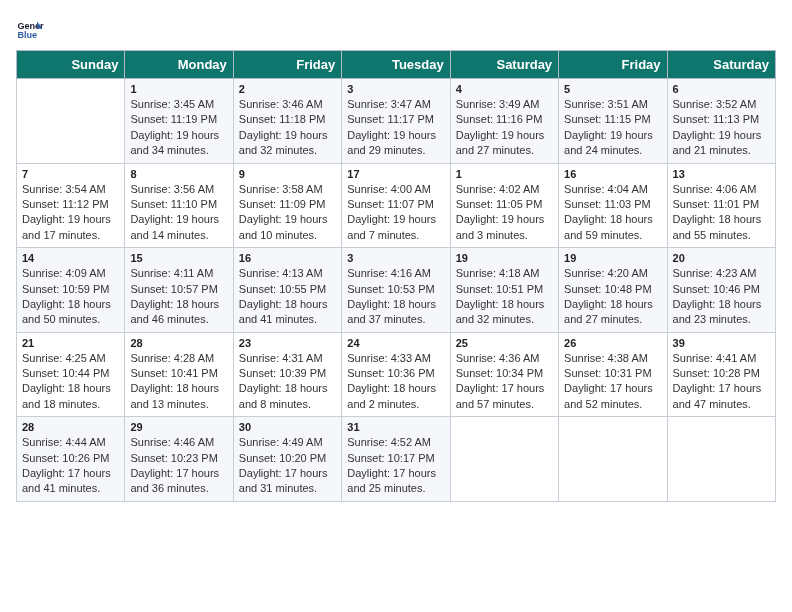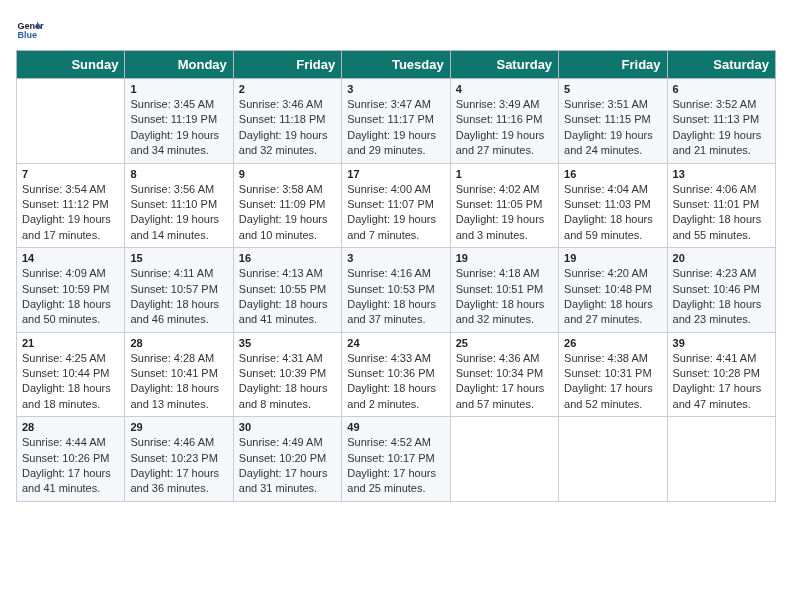--- a/index.html
+++ b/index.html
@@ -210,21 +210,21 @@
       <tr>
         <td>
           <span class="day-num">21</span>
           <div class="cell-text">Sunrise: 4:25 AM<br>Sunset: 10:44 PM<br>Daylight: 18 hours and 18 minutes.</div>
         </td>
         <td>
           <span class="day-num">28</span>
           <div class="cell-text">Sunrise: 4:28 AM<br>Sunset: 10:41 PM<br>Daylight: 18 hours and 13 minutes.</div>
         </td>
         <td>
-          <span class="day-num">35</span>
+          <span class="day-num">23</span>
           <div class="cell-text">Sunrise: 4:31 AM<br>Sunset: 10:39 PM<br>Daylight: 18 hours and 8 minutes.</div>
         </td>
         <td>
           <span class="day-num">24</span>
           <div class="cell-text">Sunrise: 4:33 AM<br>Sunset: 10:36 PM<br>Daylight: 18 hours and 2 minutes.</div>
         </td>
         <td>
           <span class="day-num">25</span>
           <div class="cell-text">Sunrise: 4:36 AM<br>Sunset: 10:34 PM<br>Daylight: 17 hours and 57 minutes.</div>
         </td>
@@ -244,21 +244,21 @@
         </td>
         <td>
           <span class="day-num">29</span>
           <div class="cell-text">Sunrise: 4:46 AM<br>Sunset: 10:23 PM<br>Daylight: 17 hours and 36 minutes.</div>
         </td>
         <td>
           <span class="day-num">30</span>
           <div class="cell-text">Sunrise: 4:49 AM<br>Sunset: 10:20 PM<br>Daylight: 17 hours and 31 minutes.</div>
         </td>
         <td>
-          <span class="day-num">49</span>
+          <span class="day-num">31</span>
           <div class="cell-text">Sunrise: 4:52 AM<br>Sunset: 10:17 PM<br>Daylight: 17 hours and 25 minutes.</div>
         </td>
         <td class="empty-cell"></td>
         <td class="empty-cell"></td>
         <td class="empty-cell"></td>
       </tr>
     </tbody>
 </table>
 
 </body></html>

